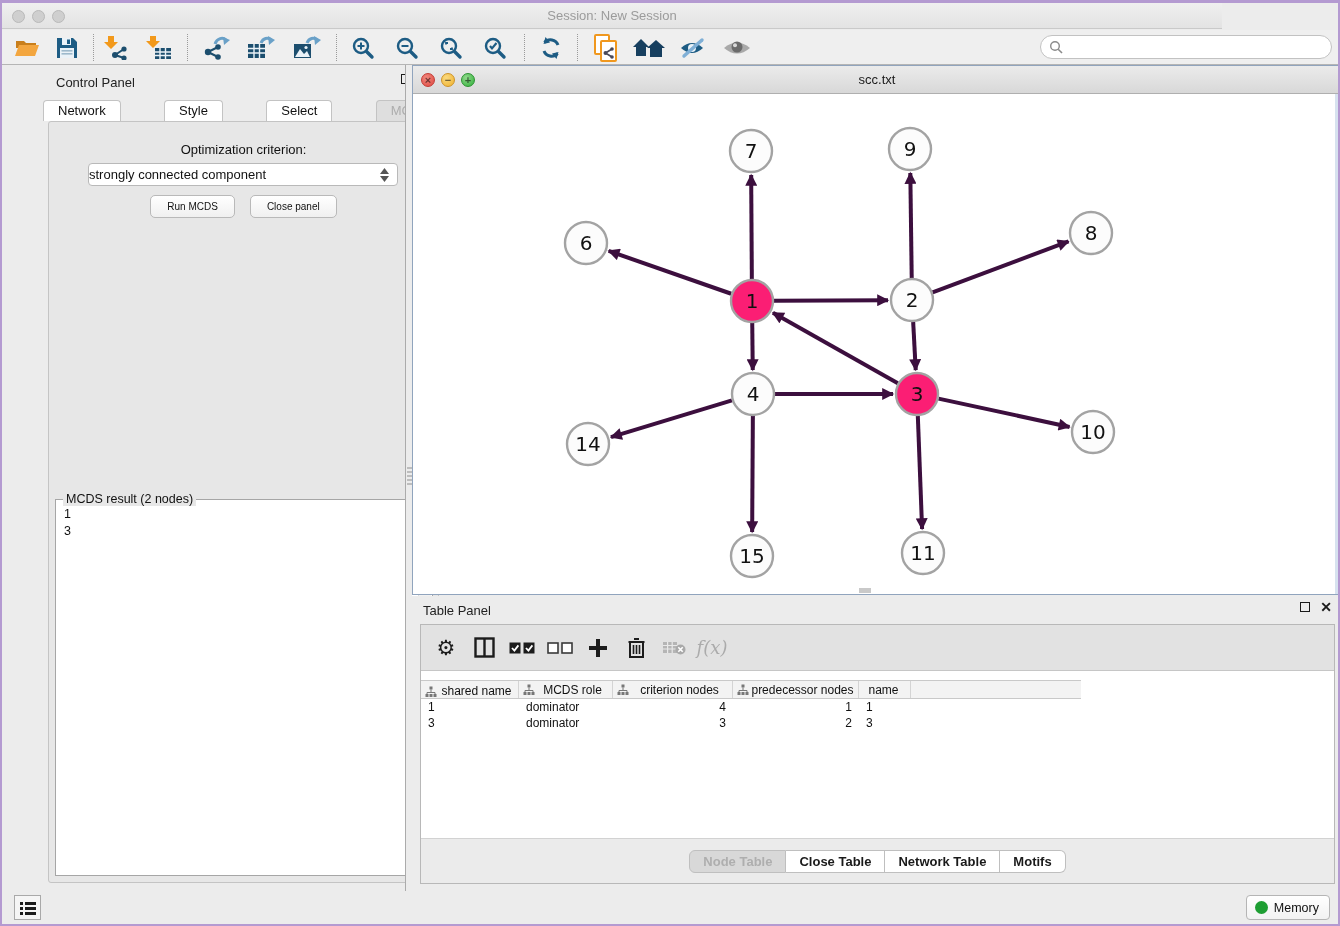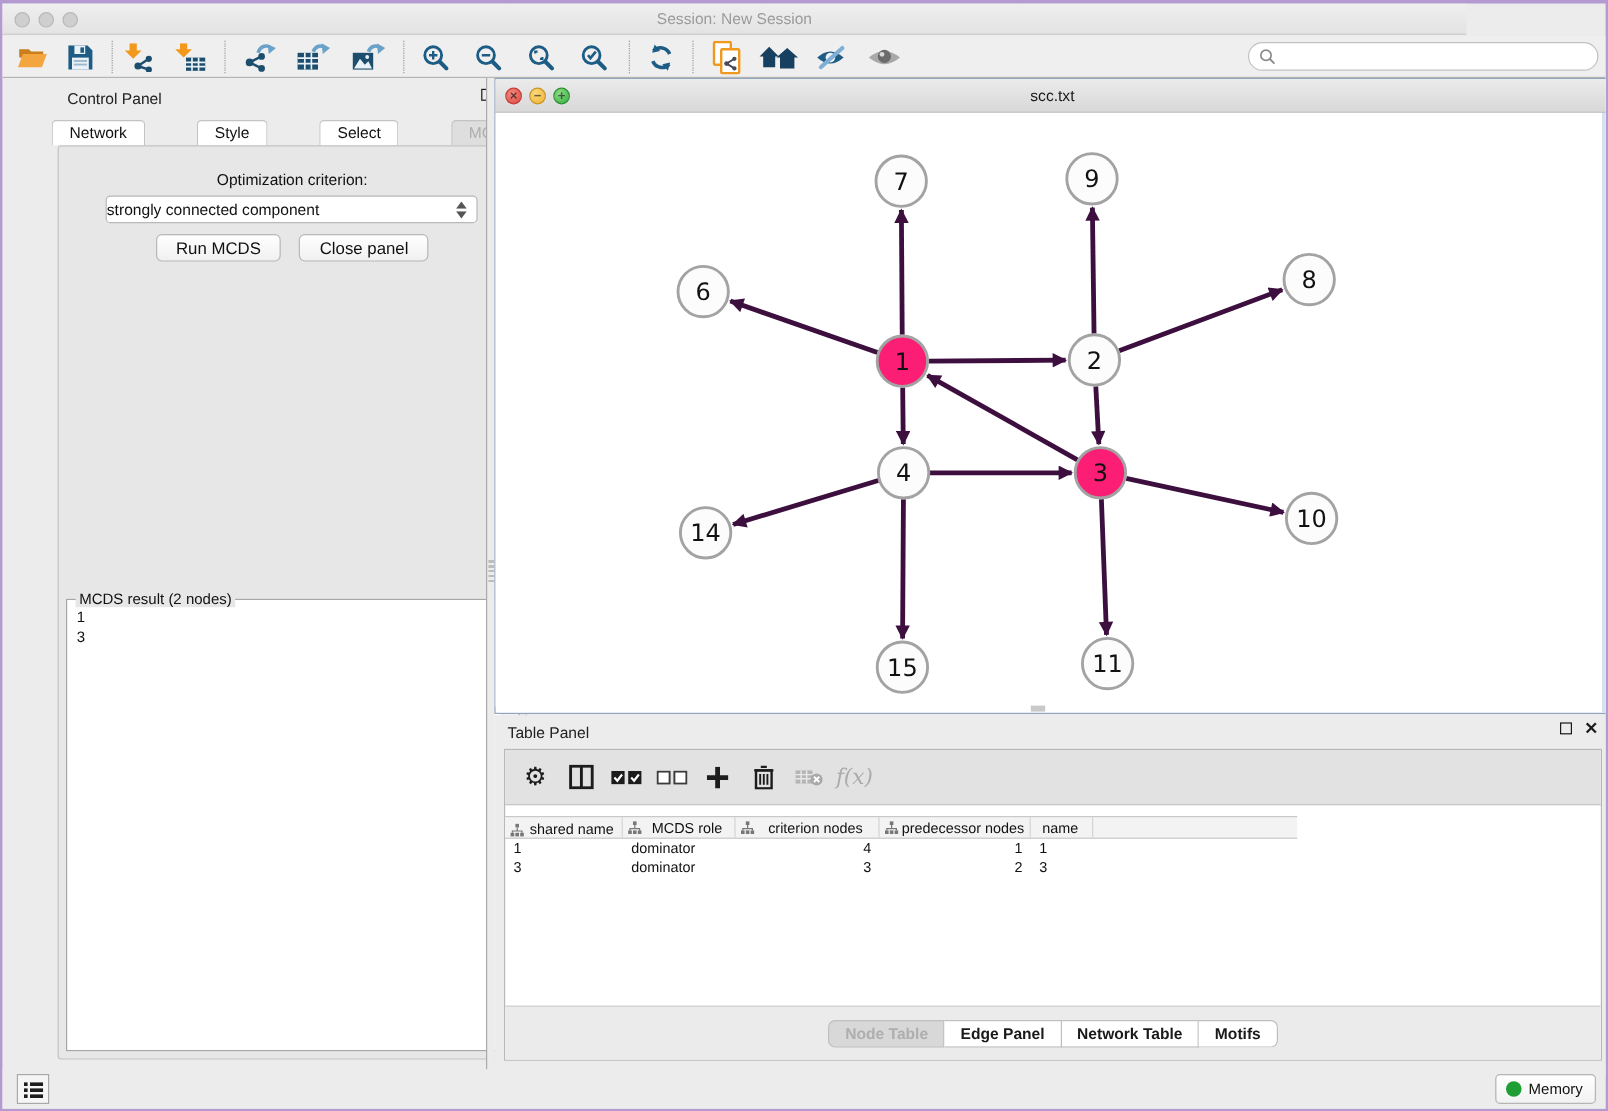--- a/index.html
+++ b/index.html
@@ -40,21 +40,21 @@
     background:#FFF; border:1px solid #C3C3C3; border-bottom:none; border-radius:4px 4px 0 0; margin:0 1px; }
   .cp-tab.selected { background:#DEDEDE; color:#ADADAD; }
   .cp-body { position:absolute; left:6px; top:56px; width:391px; height:762px;
     background:#E7E7E7; border:1px solid #C4C4C4; border-radius:3px; }
   .opt-label { position:absolute; left:0; width:100%; top:20px; text-align:center; font-size:13px; color:#111; }
   .combo { position:absolute; left:39px; top:41px; width:310px; height:23px; background:#FFF;
     border:1px solid #B9B9B9; border-radius:4px; display:flex; align-items:center; font-size:13px; color:#111; }
   .combo .val { flex:1; padding-left:0; }
   .combo .stepper { width:22px; display:flex; flex-direction:column; align-items:center; gap:2px; padding-right:4px; }
   .btn { background:linear-gradient(#FFFFFF,#F0F0F0); border:1px solid #B9B9B9; border-radius:5px;
-    font-size:14px; color:#111; height:23px; padding:0 16px; font-family:"Liberation Sans",sans-serif; }
+    font-size:10px; color:#111; height:23px; padding:0 16px; font-family:"Liberation Sans",sans-serif; }
   .cp-buttons { position:absolute; left:0; top:73px; width:100%; display:flex; justify-content:center; gap:15px; }
   .result-box { position:absolute; left:6px; top:377px; width:378px; height:377px;
     background:#FFF; border:1px solid #A6A6A6; }
   .result-legend { position:absolute; top:-8px; left:7px; background:#E7E7E7; padding:0 3px;
     font-size:12.5px; color:#111; }
   .result-text { position:absolute; left:0; top:4px; right:16px; bottom:2px; padding:2px 8px;
     font-size:12.5px; color:#111; line-height:17px; white-space:pre; overflow:hidden; }
   .result-scroll { position:absolute; right:1px; top:1px; bottom:1px; width:13px;
     background:#F1F1F1; border-left:1px solid #DCDCDC; }
   
@@ -475,21 +475,21 @@
             <div class="tp-cell" style="width: 94px;">dominator</div>
             <div class="tp-cell r" style="width: 120px;">3</div>
             <div class="tp-cell r" style="width: 126px;">2</div>
             <div class="tp-cell" style="width: 52px;">3</div>
           </div>
         </div>
     </div>
     <div class="tp-tabs-strip">
       <div style="display:flex" id="tp-tabs">
           <div class="tp-tab selected">Node Table</div>
-          <div class="tp-tab">Edge Panel</div>
+          <div class="tp-tab">Close Table</div>
           <div class="tp-tab">Network Table</div>
           <div class="tp-tab">Motifs</div>
         </div>
     </div>
   </div>
 </div>
 
 <div class="statusbar">
   <div class="status-left-btn">
     <svg width="16" height="14" viewBox="0 0 16 14">

